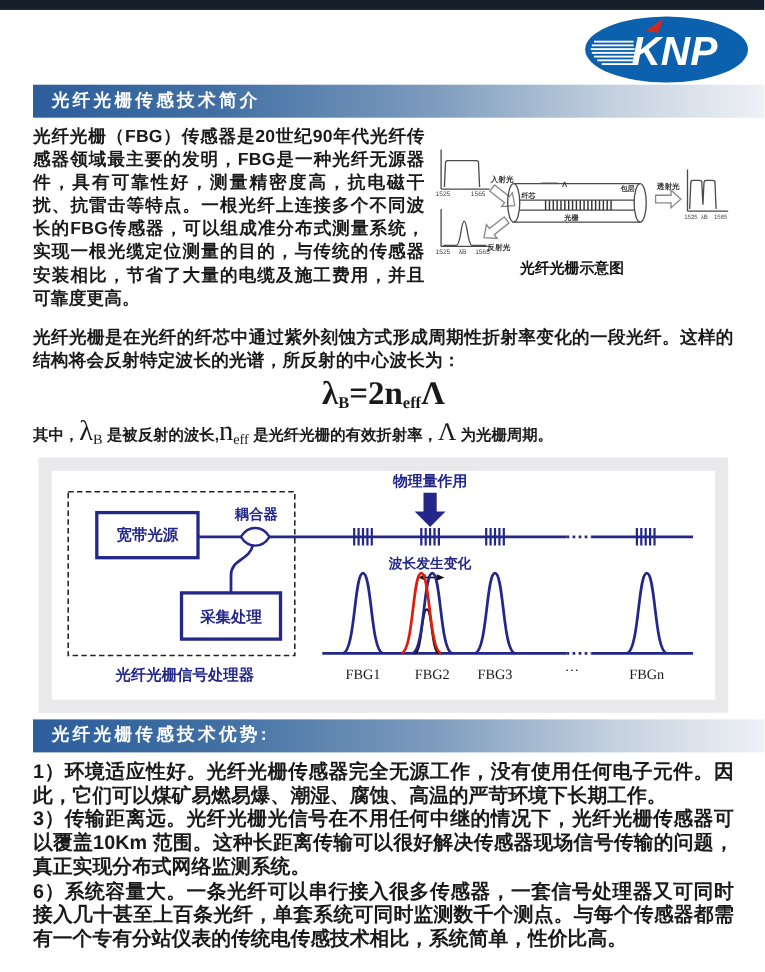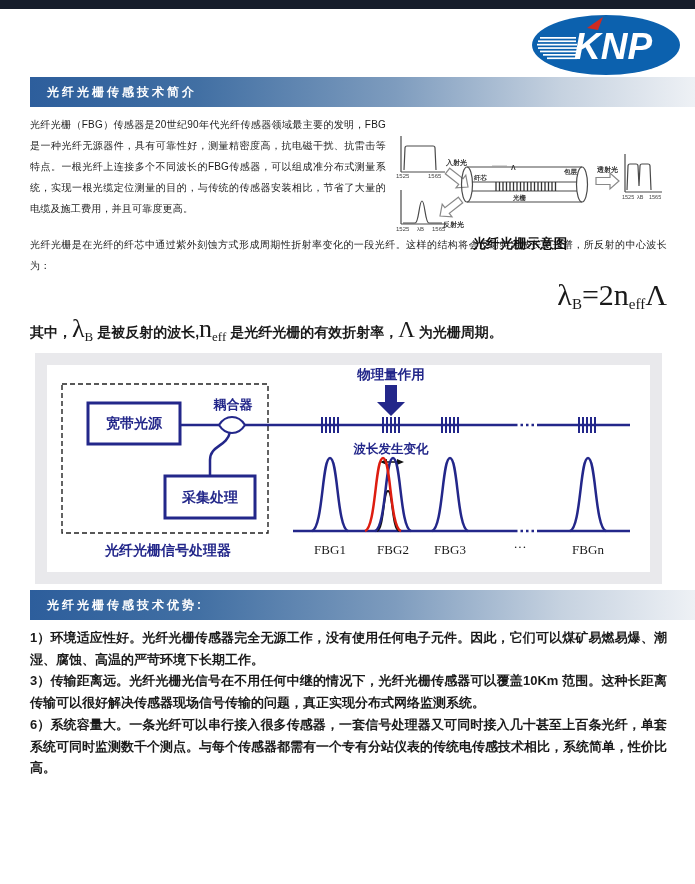--- a/index.html
+++ b/index.html
@@ -7,49 +7,49 @@
   body { height:884px; overflow:hidden; position:relative; color:#1a1a1a; }
 
   .topbar { height:9px; background:#161d2b; }
 
   .logo-row { height:68px; position:relative; }
   .logo-svg { position:absolute; right:13px; top:4px; }
 
   .sec-hdr {
     height:30px; margin-left:30px; line-height:30px; padding-left:17px;
     background:linear-gradient(90deg,#2d5e9c 0%,#416fa3 25%,#7e9cbe 55%,#c6d2e0 80%,#eef1f5 100%);
-    color:#fff; font-size:12px; font-weight:bold; letter-spacing:3px;
+    color:#fff; font-size:16px; font-weight:bold; letter-spacing:3px;
   }
 
   .content { padding:0 28px 0 30px; }
 
-  .para { font-size:10px; font-weight:normal; line-height:21px; text-align:justify; letter-spacing:0.2px; }
+  .para { font-size:16px; font-weight:bold; line-height:21px; text-align:justify; letter-spacing:0.2px; }
   .para1 { margin-top:7px; width:356px; }
 
   .schematic { position:absolute; left:388px; top:124px; width:305px; height:140px; }
   .schematic svg { display:block; }
 
   .para2 { margin-top:15px; }
 
-  .formula { text-align:right; font-family:"Liberation Serif",serif; margin-top:2px; height:36px; }
+  .formula { text-align:center; font-family:"Liberation Serif",serif; margin-top:2px; height:36px;font-weight:bold; }
   .fm { font-size:30px; }
   .fsub { font-size:15px; }
 
   .where-line { font-size:14px; font-weight:bold; margin-top:0; height:34px; }
   .ws { font-family:"Liberation Serif",serif; font-size:26px; font-weight:normal; }
   .wsub { font-family:"Liberation Serif",serif; font-size:13px; font-weight:normal; }
   .wsL { font-size:23px; }
 
   .diagram-box { margin:5px 33px 0 35px; background:#e9e9ec; padding:12px; }
   .diagram-inner { background:#fff; }
 
   .sec-hdr-2 { margin-top:6px; }
 
   .adv-list { margin-top:7px; }
-  .adv-item { font-size:13px; font-weight:bold; line-height:21.7px; text-align:justify; }
+  .adv-item { font-size:18px; font-weight:bold; line-height:21.7px; text-align:justify; }
 
   
   text { font-family:"Liberation Sans",sans-serif; }
   .navy-t { fill:#23278a; font-weight:bold; }
   .fbg-t { fill:#1a1a1a; font-family:"Liberation Serif",serif; }
   .sch-t { fill:#333; font-weight:bold; }
   .tick-t { fill:#444; }
 </style>
 </head>
 <body>

